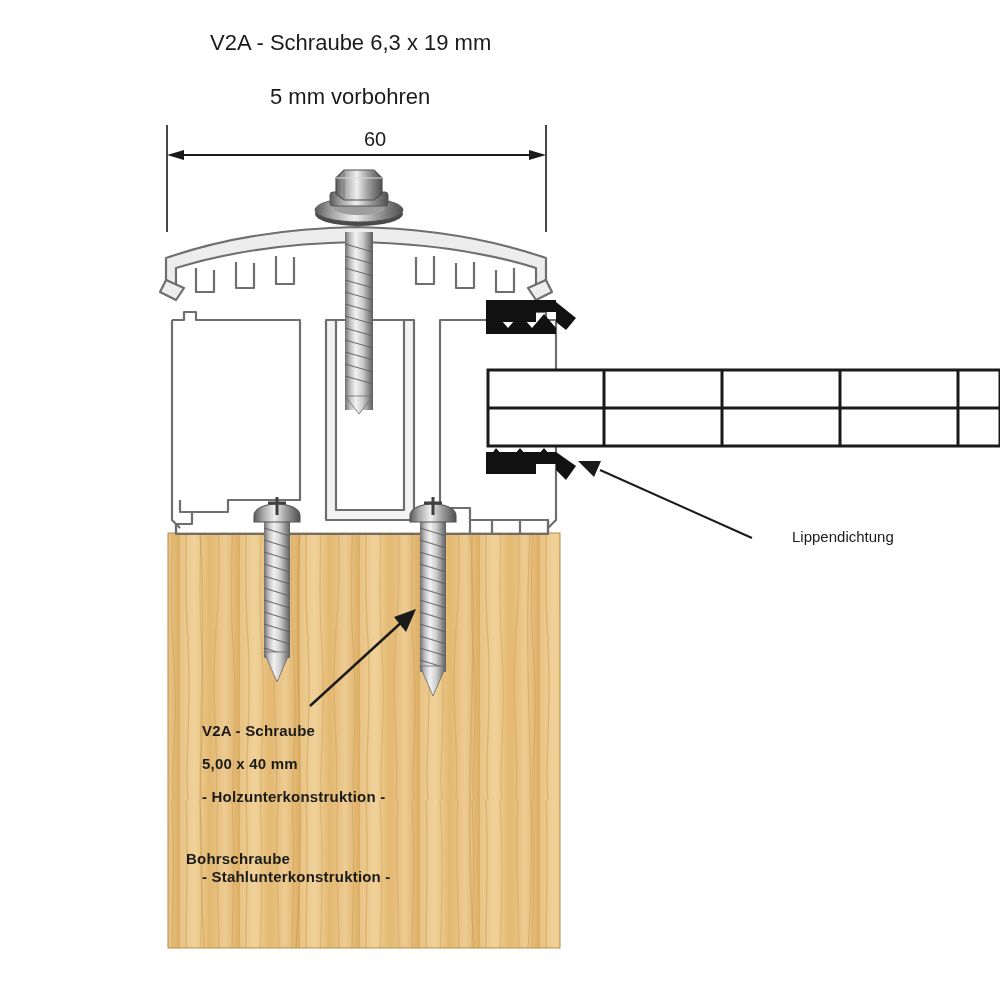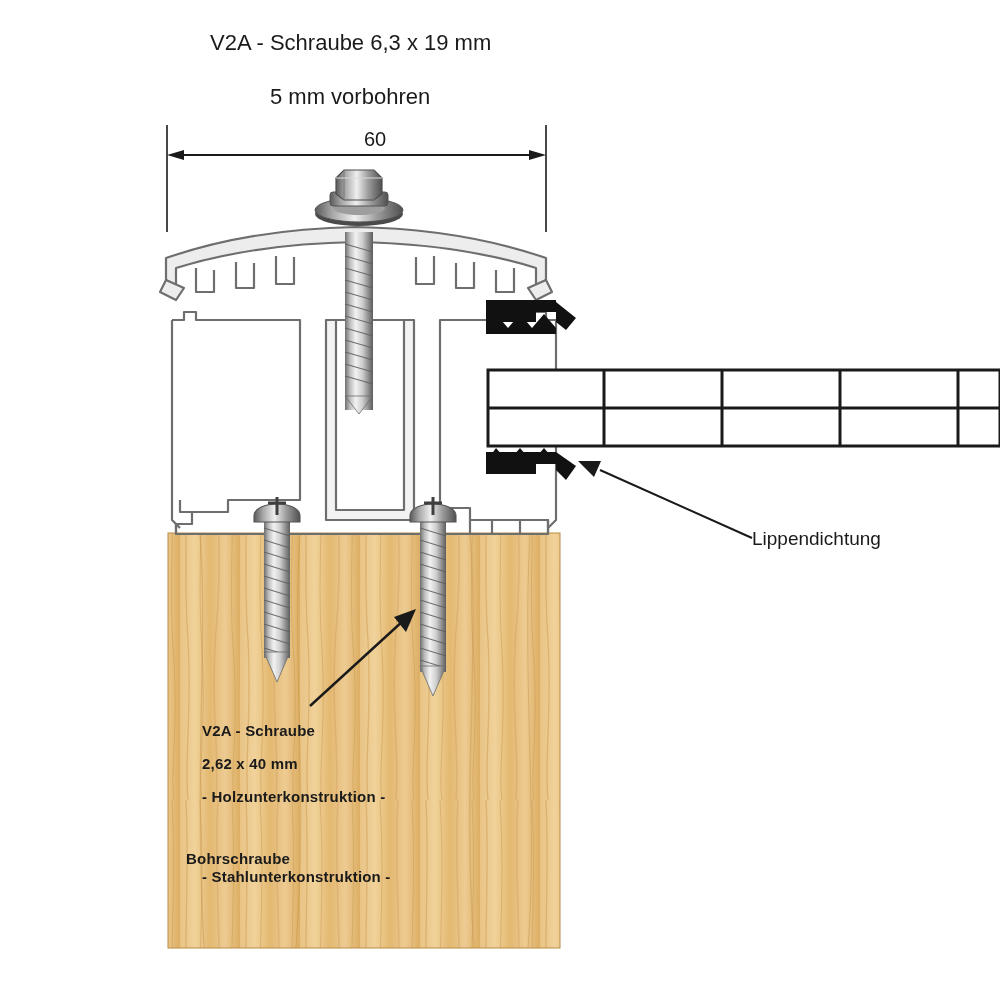--- a/index.html
+++ b/index.html
@@ -37,22 +37,22 @@
     font-size: 22px;
     margin-top: 18px;
   }
   
   #dim-label {
     left: 364px; top: 128px;
     font-size: 20px;
   }
   
   #label-lippendichtung {
-    left: 752px; top: 528px;
-    font-size: 19px;
+    left: 792px; top: 528px;
+    font-size: 15px;
   }
   
   .wood-label {
     font-size: 15px;
     font-weight: bold;
     letter-spacing: 0.2px;
   }
   #wood-l1 { left: 202px; top: 722px; }
   #wood-l2 { left: 202px; top: 755px; }
   #wood-l3 { left: 202px; top: 788px; }
@@ -278,18 +278,18 @@
 
   <div class="txt" id="title-line-1">V2A - Schraube 6,3 x 19 mm</div>
 
   <div class="txt" id="title-line-2">5 mm vorbohren</div>
 
   <div class="txt" id="dim-label">60</div>
 
   <div class="txt" id="label-lippendichtung">Lippendichtung</div>
 
   <div class="txt wood-label" id="wood-l1">V2A - Schraube</div>
-  <div class="txt wood-label" id="wood-l2">2,62 x 40 mm</div>
+  <div class="txt wood-label" id="wood-l2">5,00 x 40 mm</div>
   <div class="txt wood-label" id="wood-l3">- Holzunterkonstruktion -</div>
   <div class="txt wood-label" id="wood-l4">Bohrschraube</div>
   <div class="txt wood-label" id="wood-l5">- Stahlunterkonstruktion -</div>
 
 </div>
 
 </body></html>

